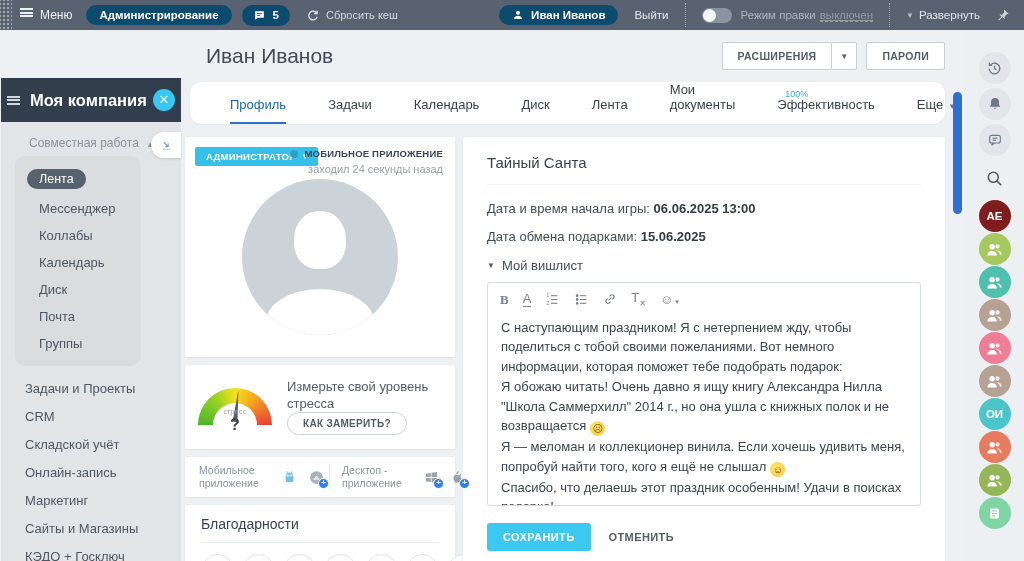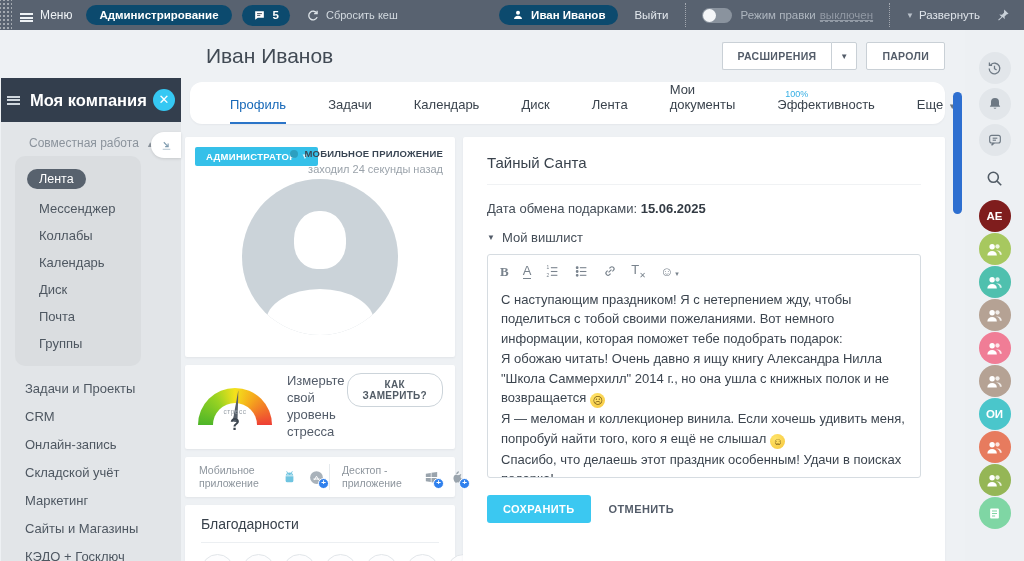--- a/index.html
+++ b/index.html
@@ -5,21 +5,21 @@
   * { margin:0; padding:0; box-sizing:border-box; }
   html,body { width:1024px; height:561px; overflow:hidden; }
   body { font-family:"Liberation Sans","DejaVu Sans",sans-serif; background:#eef1f4; position:relative; }
 
   
   .topbar { position:absolute; left:0; top:0; width:1024px; height:30px; background:#586270;
     display:flex; align-items:center; color:#e6eaee; z-index:50; }
   .tb-handle { width:12px; height:30px;
     background-image:radial-gradient(rgba(255,255,255,.45) 1px, transparent 1.3px);
     background-size:4px 4px; background-position:2px 2px; }
-  .tb-menu { display:flex; align-items:flex-end; gap:7px; margin:0 14px 0 8px; font-size:12px; color:#eef2f5; cursor:pointer; }
+  .tb-menu { display:flex; align-items:flex-start; gap:7px; margin:0 14px 0 8px; font-size:12px; color:#eef2f5; cursor:pointer; }
   .hamb { width:13px; height:9px; border-top:2px solid #eef2f5; border-bottom:2px solid #eef2f5; position:relative; }
   .hamb:before { content:""; position:absolute; left:0; right:0; top:1.5px; height:2px; background:#eef2f5; }
   .tb-btn-dark { background:#0c4a6e; border-radius:15px; padding:4px 13px; font-size:11.5px; font-weight:bold;
     color:#fff; display:flex; align-items:center; gap:7px; cursor:pointer; }
   .tb-notif { margin-left:10px; padding:4px 11px; }
   .tb-refresh { display:flex; align-items:center; gap:7px; margin-left:16px; font-size:11px; color:#d3dae0; cursor:pointer; }
   .tb-right { margin-left:auto; display:flex; align-items:center; }
   .tb-logout { font-size:11.5px; margin-left:16px; cursor:pointer; color:#e3e8ee; }
   .tb-dotsep { height:24px; border-left:1px dotted rgba(255,255,255,.45); margin:0 16px; }
   .toggle { width:30px; height:15px; background:#8a939e; border-radius:8px; position:relative; cursor:pointer; }
@@ -91,21 +91,21 @@
   .card-stress { height:84px; display:flex; align-items:center; gap:14px; padding:8px 12px; }
   .gauge { position:relative; width:76px; height:58px; flex:none; }
   .gauge-arc { position:absolute; left:1px; top:10px; width:74px; height:37px; overflow:hidden; }
   .gauge-arc:before { content:""; position:absolute; left:0; top:0; width:74px; height:74px; border-radius:50%;
     background:conic-gradient(from 270deg,#4db528 0deg,#9ad322 55deg,#f4e11c 90deg,#f5a71d 125deg,#ee3e35 180deg,transparent 180deg); }
   .gauge-hole { position:absolute; left:50%; top:47px; transform:translate(-50%,-50%); width:44px; height:44px; border-radius:50%; background:#fff; }
   .needle { position:absolute; left:50%; bottom:14px; width:5px; height:32px; background:#555e68;
     clip-path:polygon(50% 0,100% 100%,0 100%); transform-origin:50% 100%; transform:translateX(-50%) rotate(6deg); }
   .g-label { position:absolute; left:0; right:0; top:30px; text-align:center; font-size:6.5px; color:#98a0a8; letter-spacing:.5px; }
   .g-q { position:absolute; left:0; right:0; top:38px; text-align:center; font-size:16px; font-weight:bold; color:#3c454f; }
-  .stress-right { display:flex; flex-direction:row; align-items:flex-start; gap:0; }
+  .stress-right { display:flex; flex-direction:column; align-items:flex-start; gap:0; }
   .stress-text { font-size:13px; color:#535c69; line-height:1.3; }
   .btn-pill { background:#fff; border:1px solid #ccd4da; border-radius:14px; padding:5px 15px; font-size:10px;
     font-weight:bold; color:#525c66; letter-spacing:.3px; cursor:pointer; }
 
   
   .card-apps { height:40px; display:flex; align-items:center; padding:0 10px; }
   .apps-half { flex:1; display:flex; align-items:center; gap:9px; padding:0 4px; }
   .apps-half + .apps-half { border-left:1px solid #e6eaed; padding-left:12px; }
   .apps-label { font-size:10.5px; color:#8d959d; line-height:1.25; width:72px; }
   .app-ic { position:relative; display:flex; cursor:pointer; }
@@ -239,22 +239,22 @@
       <div class="sb-item">Мессенджер</div>
       <div class="sb-item">Коллабы</div>
       <div class="sb-item">Календарь</div>
       <div class="sb-item">Диск</div>
       <div class="sb-item">Почта</div>
       <div class="sb-item">Группы</div>
     </div>
   <div class="sb-list" id="sb-list">
       <div class="sb-item">Задачи и Проекты</div>
       <div class="sb-item">CRM</div>
+      <div class="sb-item">Складской учёт</div>
       <div class="sb-item">Онлайн-запись</div>
-      <div class="sb-item">Складской учёт</div>
       <div class="sb-item">Маркетинг</div>
       <div class="sb-item">Сайты и Магазины</div>
       <div class="sb-item">КЭДО + Госключ</div>
       <div class="sb-item">Подпись</div>
       <div class="sb-item">BI Конструктор</div>
     </div>
 </div>
 
 <div class="main">
   <div class="page-title">Иван Иванов</div>
@@ -400,20 +400,24 @@
             <div class="grat-circle">♪</div>
             <div class="grat-circle">⋯</div>
           </div>
       </div>
     </div>
 
     <div class="card card-santa">
       <div class="santa-title">Тайный Санта</div>
       <div class="santa-div"></div>
       <div class="santa-line">
+        <span>Дата и время начала игры:</span>
+        <b>06.06.2025 13:00</b>
+      </div>
+      <div class="santa-line">
         <span>Дата обмена подарками:</span>
         <b>15.06.2025</b>
       </div>
       <div class="wishlist-toggle">
         <span class="tri-down">▼</span>
         <span>Мой вишлист</span>
       </div>
       <div class="editor">
         <div class="ed-toolbar" id="ed-toolbar">
             <span class="ed-ic">

